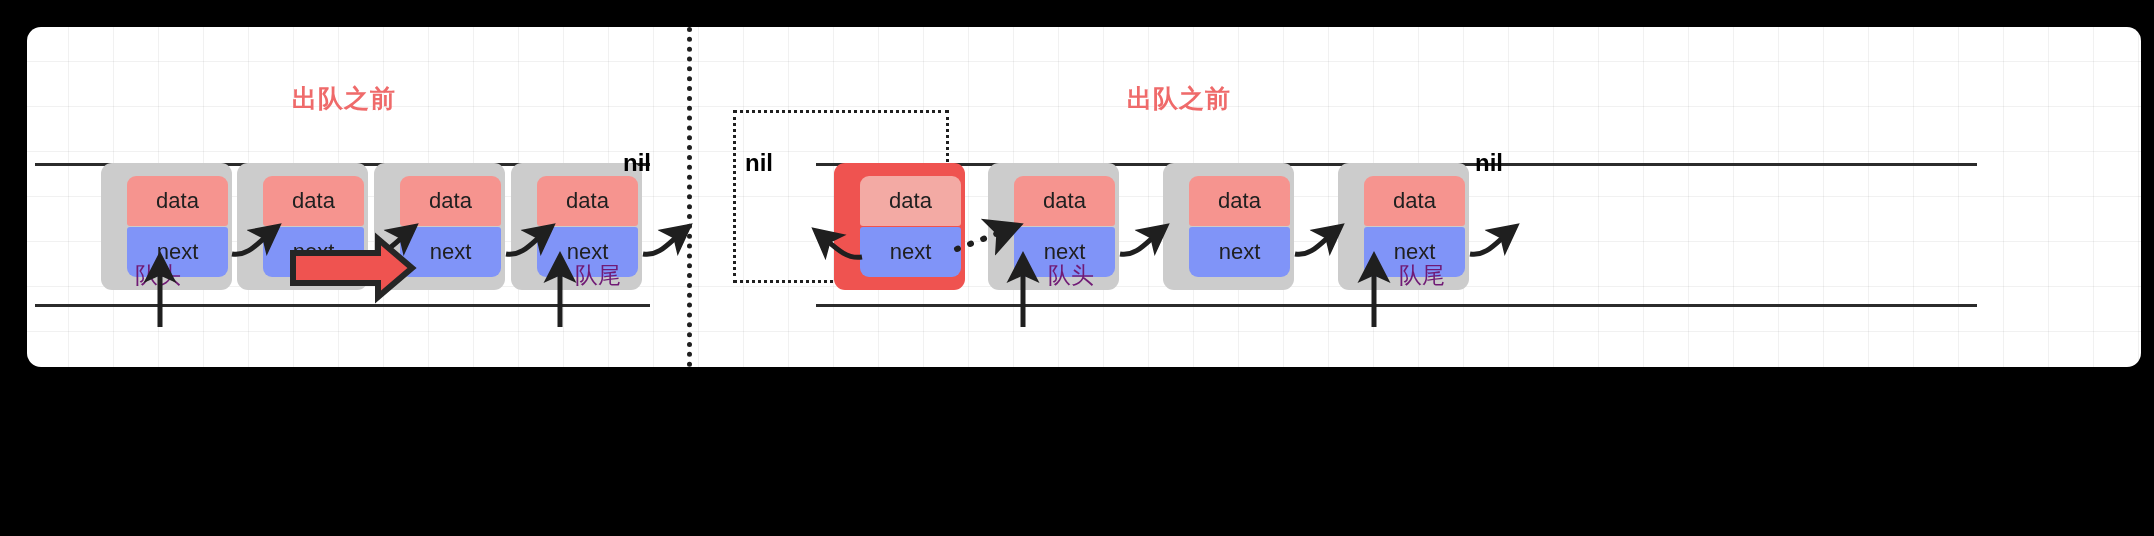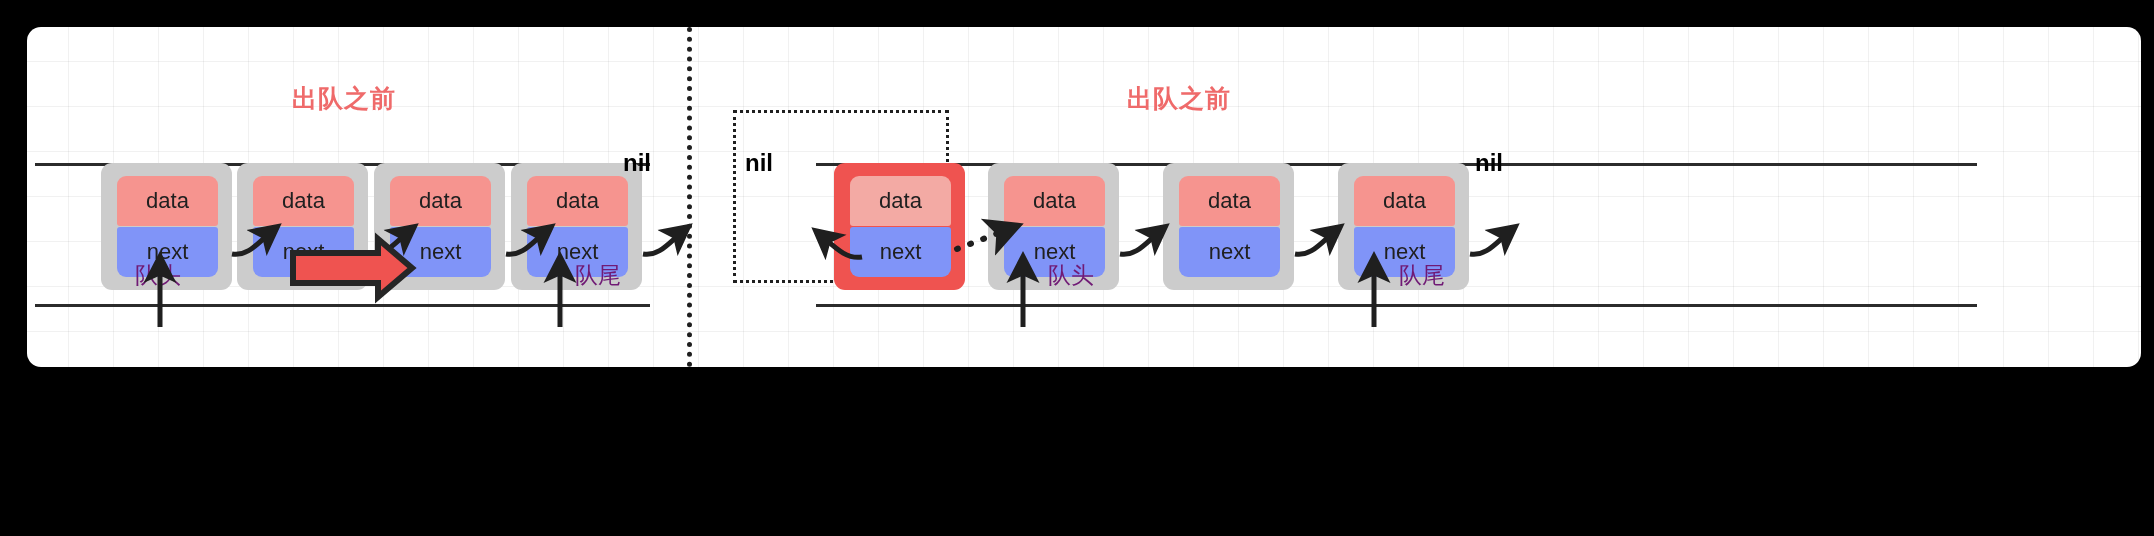--- a/index.html
+++ b/index.html
@@ -42,21 +42,21 @@
     border-top:3px solid #2b2b2b;
   }
 
   
   .node{
     position:absolute;
     width:131px;height:127px;
     background:#cccccc;
     border-radius:11px;
     box-sizing:border-box;
-    padding:13px 16px;
+    padding:13px 26px;
   }
   .node.hl{ background:#ef5350; }
   .cell{
     width:101px;height:50px;
     display:flex;align-items:center;justify-content:center;
     font-size:22px;color:#202020;
     box-sizing:border-box;
   }
   .cell.data{
     background:#f6948f;

